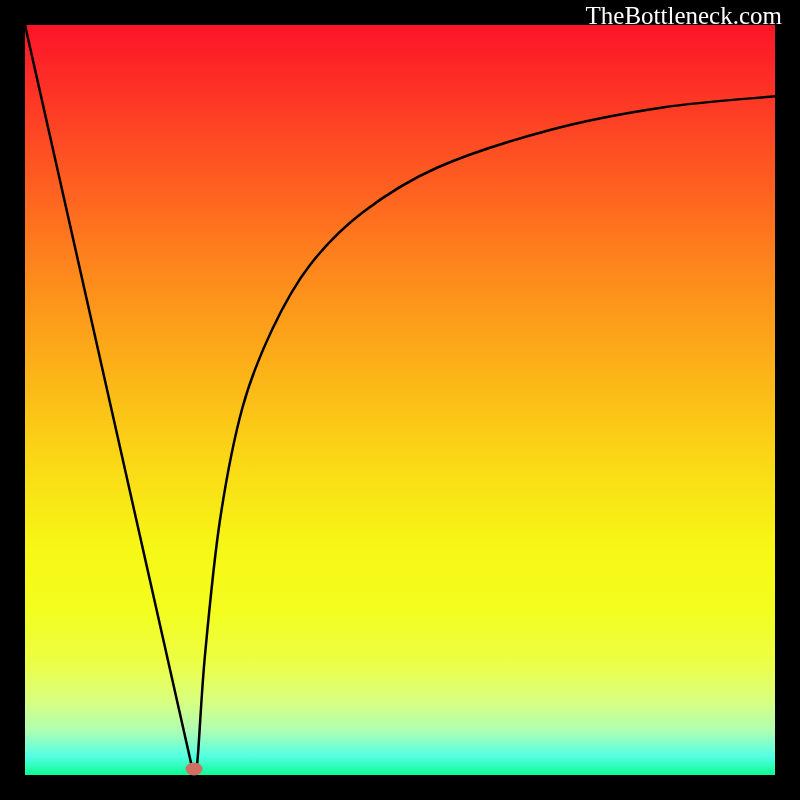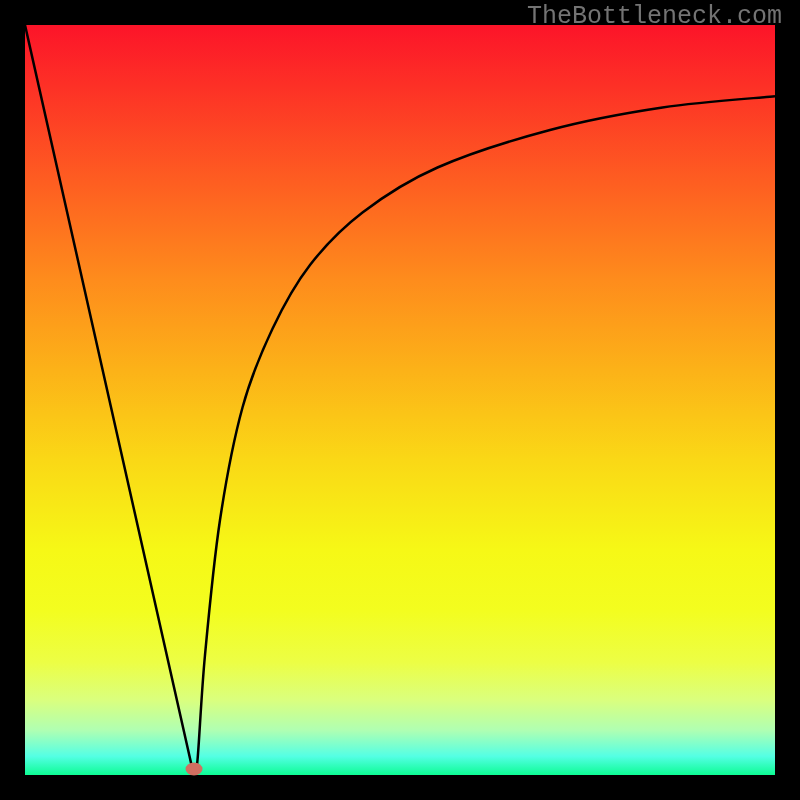--- a/index.html
+++ b/index.html
@@ -7,22 +7,22 @@
   .frame {
     width: 800px;
     height: 800px;
     background: #000;
     position: relative;
   }
   .watermark {
     position: absolute;
     top: 2px;
     right: 18px;
-    color: #737373;
-    font-family: Liberation Mono, monospace;
+    color: #ffffff;
+    font-family: Liberation Serif, serif;
     font-size: 25px;
     font-weight: 400;
     letter-spacing: 0px;
   }
   .plot-area {
     position: absolute;
     left: 25px;
     top: 25px;
     width: 750px;
     height: 750px;

